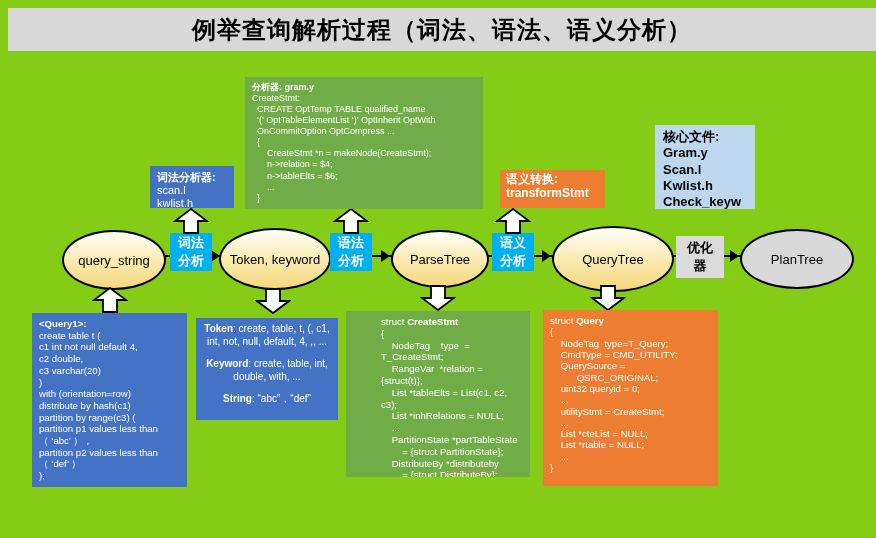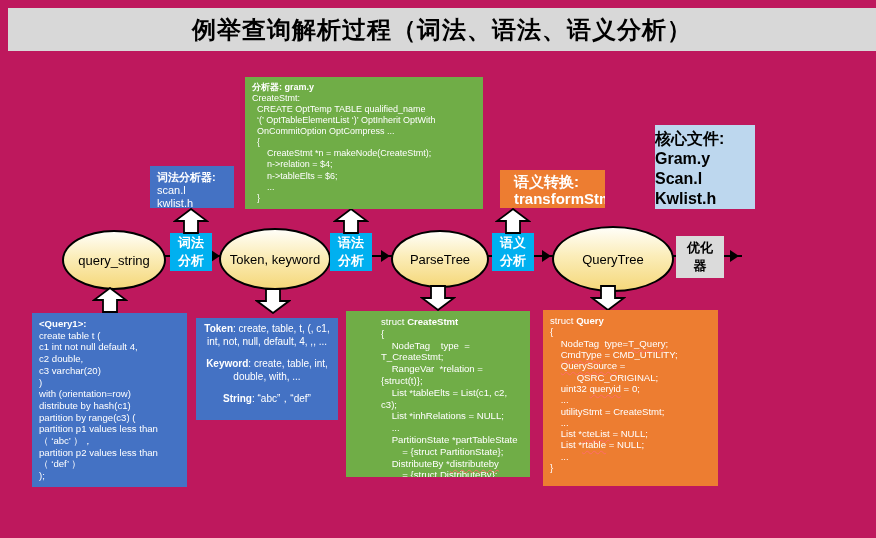--- a/index.html
+++ b/index.html
@@ -1,16 +1,16 @@
 <!DOCTYPE html>
 <html><head>
 <meta charset="utf-8">
 <style>
   html,body{margin:0;padding:0;background:#fff;}
-  .stage{position:relative;width:876px;height:538px;background:#be185d;overflow:hidden;
+  .stage{position:relative;width:876px;height:538px;background:#84cc16;overflow:hidden;
          font-family:"Liberation Sans","DejaVu Sans",sans-serif;}
   .title-band{position:absolute;left:8px;top:8px;width:868px;height:43px;background:#D8D8D8;
               color:#000;font-weight:bold;font-size:24px;line-height:43px;text-align:center;letter-spacing:1px;}
   
   .hline{position:absolute;left:110px;top:255px;width:632px;height:2px;background:#000;z-index:1;}
   .ahead{position:absolute;width:0;height:0;border-left:9px solid #000;border-top:6px solid transparent;
          border-bottom:6px solid transparent;top:250px;z-index:1;}
   
   .ell{position:absolute;border:2px solid #000;border-radius:50%;display:flex;align-items:center;
        justify-content:center;font-size:13px;color:#000;z-index:2;
@@ -27,23 +27,23 @@
   
   .box{position:absolute;color:#fff;padding:5px 7px;box-sizing:border-box;z-index:2;overflow:hidden;}
   .box.blue{background:#4472C4;}
   .box.green{background:#70AD47;}
   .box.orange{background:#ED7D31;}
   .box.lblue{background:#BDD7EE;color:#000;}
   .bt{font-weight:bold;}
   .bb{white-space:pre-wrap;}
   .lex{left:150px;top:166px;width:84px;height:42px;font-size:11px;line-height:1.18;}
   .gram{left:245px;top:77px;width:238px;height:132px;font-size:9px;line-height:1.23;}
-  .trans{left:500px;top:170px;width:105px;height:38px;font-size:15px;line-height:1.15;font-weight:bold;padding:3px 14px;}
-  .core{left:655px;top:125px;width:100px;height:84px;font-size:16px;line-height:1.25;font-weight:bold;
-        overflow-wrap:anywhere;padding:4px 0;}
+  .trans{left:500px;top:170px;width:105px;height:38px;font-size:12px;line-height:1.15;font-weight:bold;padding:3px 6px;}
+  .core{left:655px;top:125px;width:100px;height:84px;font-size:13px;line-height:1.25;font-weight:bold;
+        overflow-wrap:anywhere;padding:4px 8px;}
   .q1{left:32px;top:313px;width:155px;height:174px;font-size:9.6px;line-height:1.22;}
   .tok{left:196px;top:318px;width:142px;height:102px;font-size:10px;line-height:1.25;}
   .tok-item{margin-bottom:10px;text-align:center;}
   .tok-item:last-child{margin-bottom:17px;}
   .cstmt{left:346px;top:311px;width:184px;height:166px;font-size:9.6px;line-height:1.23;padding-left:35px;}
   .qstruct{left:543px;top:310px;width:175px;height:176px;font-size:9.6px;line-height:1.18;}
   .sq{text-decoration:underline;text-decoration-style:wavy;text-decoration-color:#FF6B6B;
       text-decoration-thickness:1px;text-underline-offset:2px;}
 </style>
 </head>
@@ -63,20 +63,23 @@
       <span>query_string</span>
     </div>
   <div class="ell" style="left:219px;top:228px;width:108px;height:58px;">
       <span>Token, keyword</span>
     </div>
   <div class="ell" style="left:391px;top:230px;width:94px;height:54px;">
       <span>ParseTree</span>
     </div>
   <div class="ell" style="left:552px;top:226px;width:118px;height:62px;">
       <span>QueryTree</span>
+    </div>
+  <div class="ell gray" style="left:740px;top:229px;width:110px;height:56px;">
+      <span>PlanTree</span>
     </div>
 
   <div class="step" style="left:170px;top:233px;">词法
 分析</div>
   <div class="step" style="left:330px;top:233px;">语法
 分析</div>
   <div class="step" style="left:492px;top:233px;">语义
 分析</div>
   <div class="optbox">优化
 器</div>

